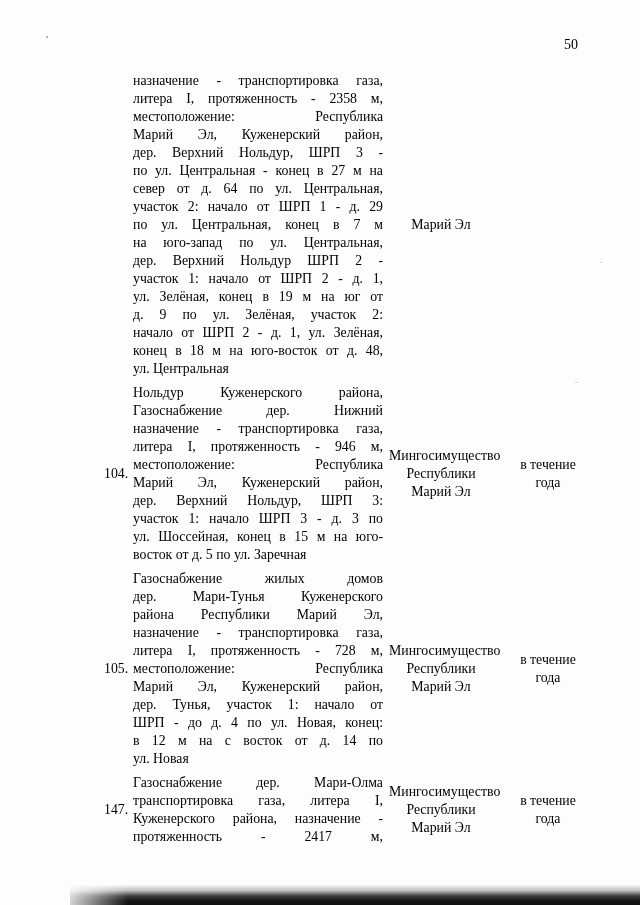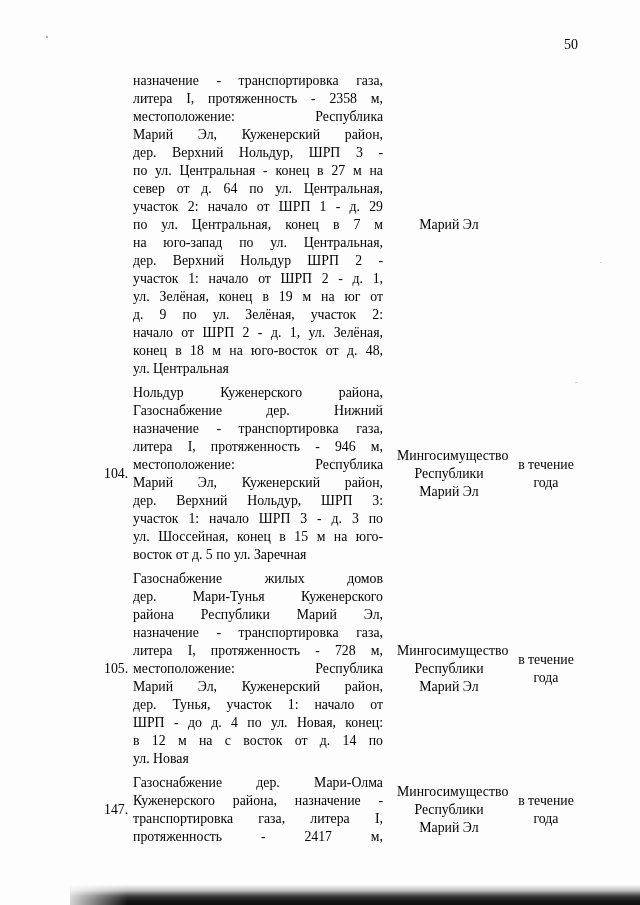--- a/index.html
+++ b/index.html
@@ -39,26 +39,26 @@
     width: 29px;
     flex: 0 0 29px;
   }
   .cell-desc {
     width: 250px;
     flex: 0 0 250px;
   }
   .cell-owner {
     width: 104px;
     flex: 0 0 104px;
-    margin-left: 14px;
+    margin-left: 6px;
   }
   .cell-timing {
     width: 66px;
     flex: 0 0 66px;
-    margin-left: 12px;
+    margin-left: 22px;
   }
   .cell-desc .jline {
     text-align: justify;
     text-align-last: justify;
   }
   .cell-desc.last-left .jline:last-child {
     text-align-last: left;
   }
   .cell-owner .jline,
   .cell-timing .jline {
@@ -180,22 +180,22 @@
       <div class="cell-timing">
           <div class="jline">в течение</div>
           <div class="jline">года</div>
         </div>
     </div>
 
     <div class="row">
       <div class="cell-num">147.</div>
       <div class="cell-desc">
           <div class="jline">Газоснабжение дер. Мари-Олма</div>
+          <div class="jline">транспортировка газа, литера I,</div>
           <div class="jline">Куженерского района, назначение -</div>
-          <div class="jline">транспортировка газа, литера I,</div>
           <div class="jline">протяженность - 2417 м,</div>
         </div>
       <div class="cell-owner">
           <div class="jline">Мингосимущество</div>
           <div class="jline">Республики</div>
           <div class="jline">Марий Эл</div>
         </div>
       <div class="cell-timing">
           <div class="jline">в течение</div>
           <div class="jline">года</div>

